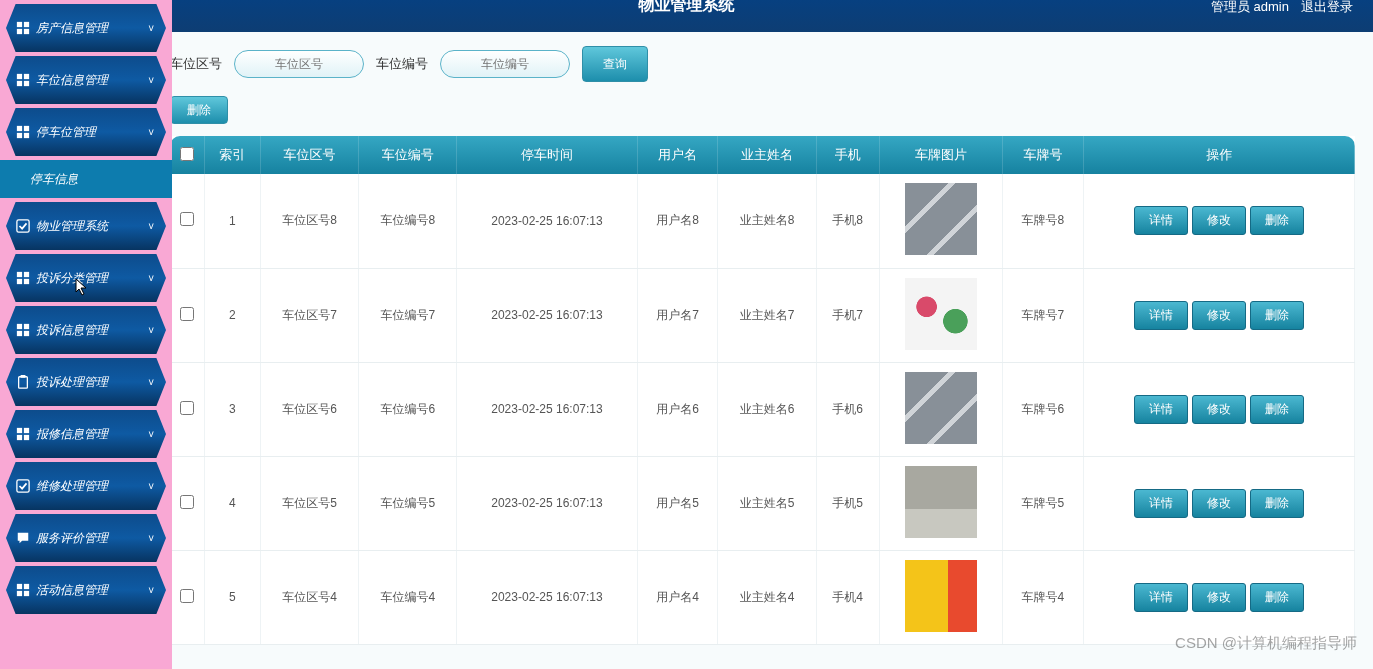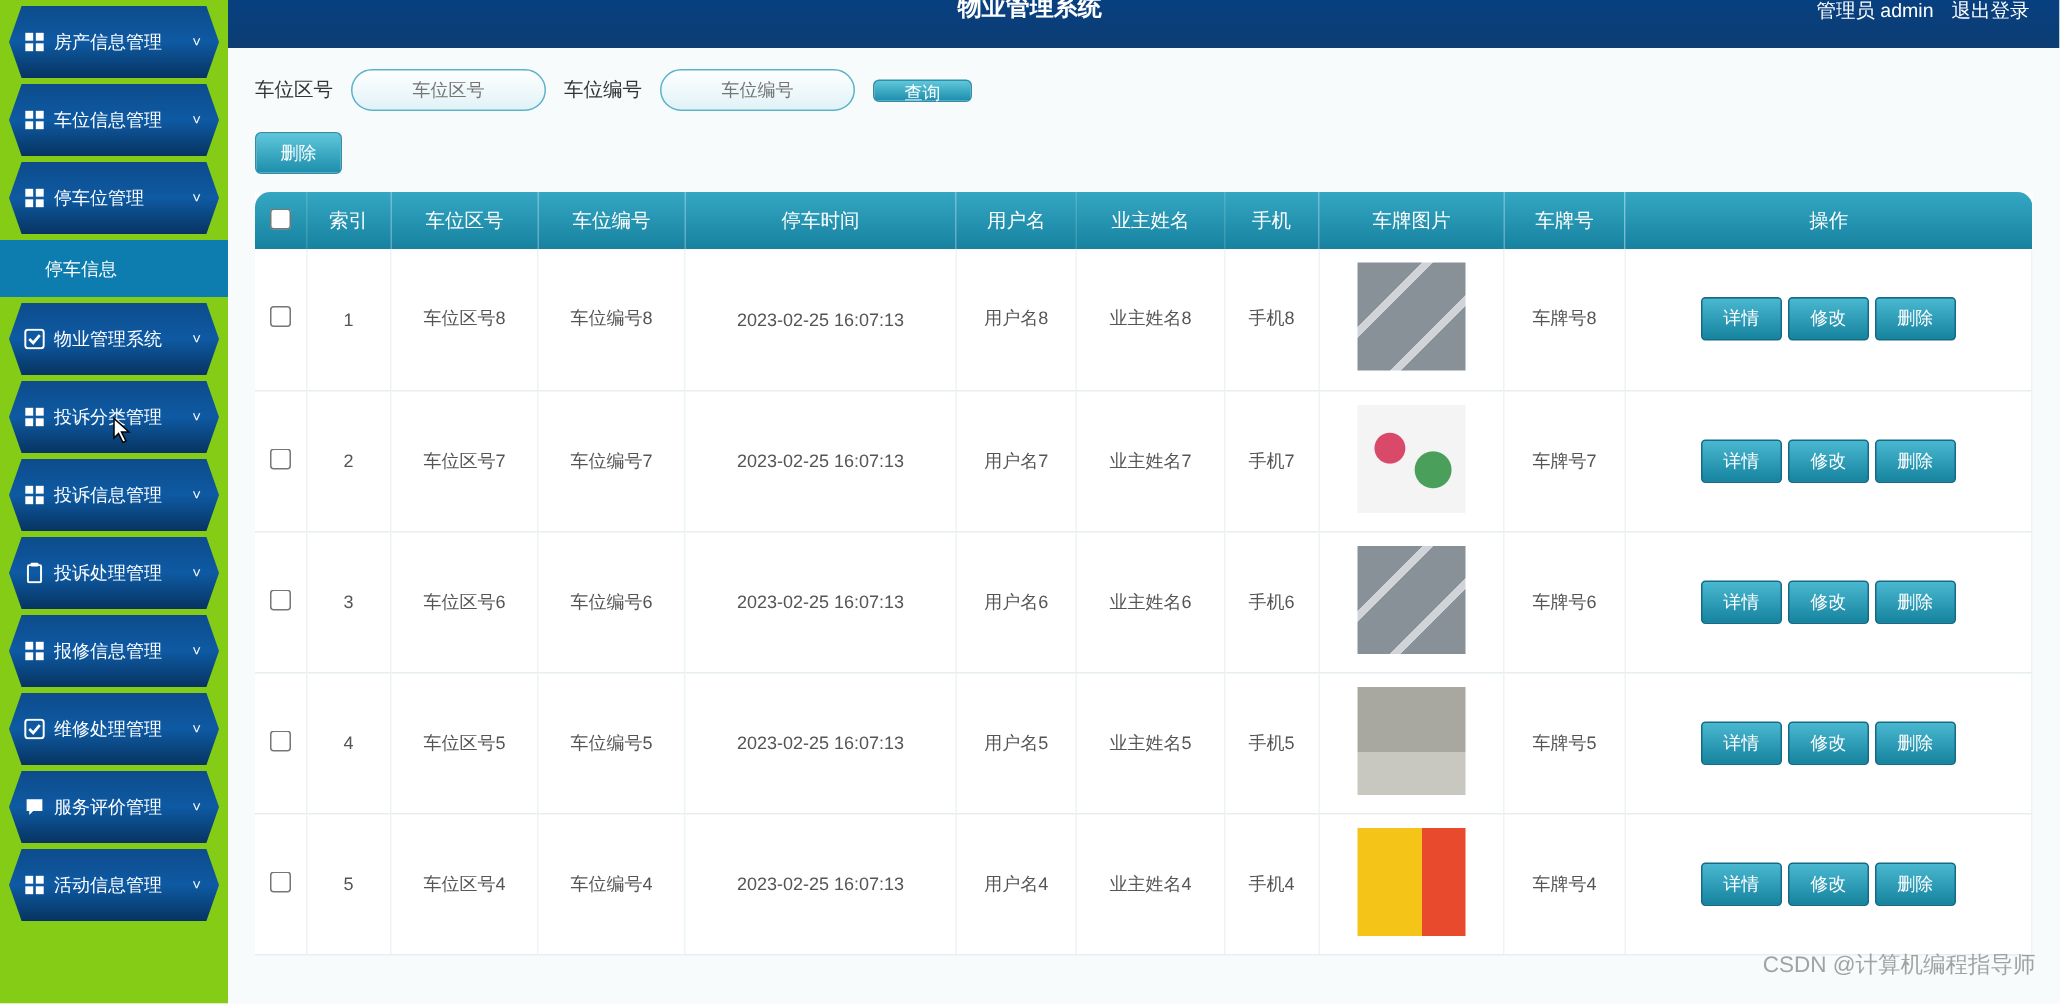--- a/index.html
+++ b/index.html
@@ -5,38 +5,38 @@
 * { margin: 0; padding: 0; box-sizing: border-box; }
 body { font-family: "Microsoft YaHei", Arial, sans-serif; font-size: 13px; background: #f5f5f5; width: 1373px; height: 669px; overflow: hidden; position: relative; }
 
 
 .header { height: 32px; background: linear-gradient(to bottom, #074080, #0d3d73); color: #fff; display: flex; align-items: flex-end; justify-content: space-between; padding: 16px 20px; position: relative; }
 .header-title { position: absolute; left: 50%; transform: translateX(-50%); font-size: 16px; font-weight: bold; }
 .header-right { margin-left: auto; display: flex; gap: 12px; }
 .header-right span { cursor: pointer; }
 
 
-.sidebar { position: absolute; left: 0; top: 0; width: 152px; height: 669px; background: #84cc16; z-index: 5; }
+.sidebar { position: absolute; left: 0; top: 0; width: 172px; height: 669px; background: #f9a8d4; z-index: 5; font-style: italic; }
 .menu-item { height: 48px; margin: 4px 6px; background: linear-gradient(to bottom, #0d4c8c 0%, #0e5aa3 50%, #073461 100%); color: #fff; display: flex; align-items: center; padding: 0 10px; font-size: 12px; cursor: pointer; border-radius: 3px; position: relative; clip-path: polygon(6% 0, 94% 0, 100% 50%, 94% 100%, 6% 100%, 0 50%); }
 .menu-icon { width: 14px; height: 14px; margin-right: 6px; display: inline-flex; }
 .menu-chevron { position: absolute; right: 12px; font-size: 10px; }
 .submenu-item { height: 38px; background: transparent; color: #d3e6f5; display: flex; align-items: center; padding-left: 30px; font-size: 12px; cursor: pointer; }
 .submenu-item.active { background: #0d7cae; color: #fff; }
 
 
 .main { margin-left: 152px; padding: 0; height: 669px; background: #f7fbfc; overflow: hidden; }
 .breadcrumb { margin: 14px 18px; padding: 10px 16px; background: linear-gradient(to right, #e9f6fa 0%, #b6e0ea 60%, #7cc4d6 100%); border: 1px solid #a7d9e6; border-radius: 3px; font-size: 13px; }
 .breadcrumb .home { font-weight: bold; }
 .breadcrumb .sep { margin: 0 6px; color: #888; }
 
 
 .search-row { display: flex; align-items: center; gap: 12px; margin: 14px 18px; }
 .search-label { font-size: 13px; color: #333; }
 .pill-input { width: 130px; height: 28px; border: 1px solid #5bb3c9; border-radius: 14px; padding: 0 14px; background: linear-gradient(to bottom, #fff, #e0f2f7); color: #6fa8b8; text-align: center; font-size: 12px; outline: none; }
-.pill-btn { height: 15px; padding: 0 20px; border: 1px solid #2f8fa8; border-radius: 4px; background: linear-gradient(to bottom, #5fc7db, #1d8eac); color: #fff; cursor: pointer; font-size: 12px; }
+.pill-btn { height: 36px; padding: 0 20px; border: 1px solid #2f8fa8; border-radius: 4px; background: linear-gradient(to bottom, #5fc7db, #1d8eac); color: #fff; cursor: pointer; font-size: 12px; }
 .del-row { margin: 0 18px 12px; }
 .del-btn { height: 28px; padding: 0 16px; border: 1px solid #2f8fa8; border-radius: 4px; background: linear-gradient(to bottom, #5fc7db, #1d8eac); color: #fff; cursor: pointer; font-size: 12px; }
 
 
 .table-wrap { margin: 0 18px; }
 table { width: 100%; border-collapse: collapse; background: #fff; }
 thead tr { background: linear-gradient(to bottom, #35a7c3, #1682a0); color: #fff; }
 thead th { padding: 10px 6px; font-size: 13px; font-weight: normal; border-right: 1px solid rgba(255,255,255,0.15); }
 thead th:first-child { border-top-left-radius: 10px; }
 thead th:last-child { border-top-right-radius: 10px; border-right: none; text-align: center; }

